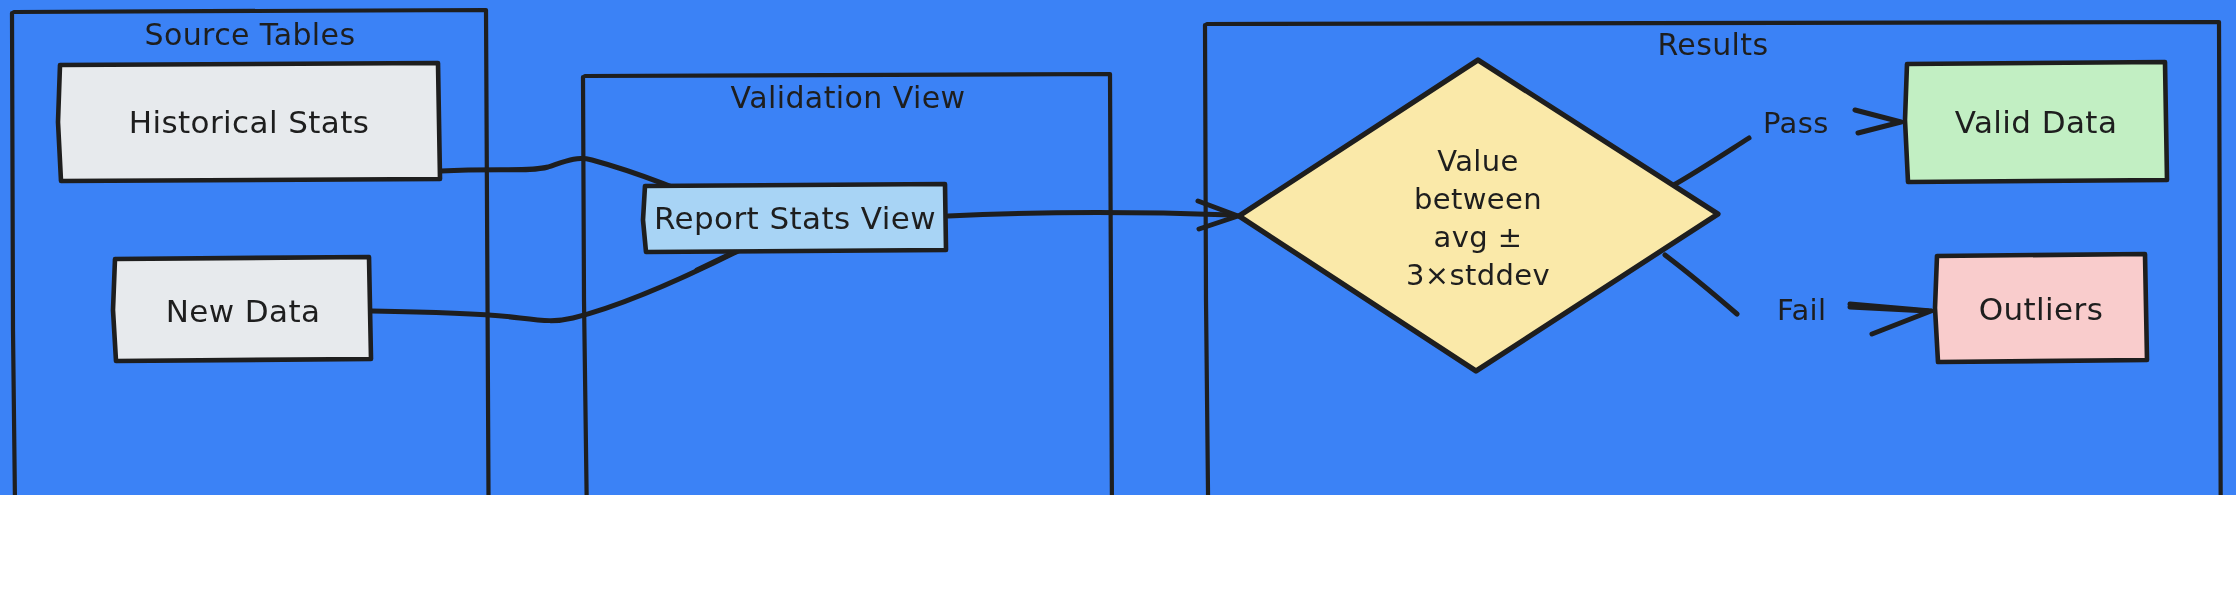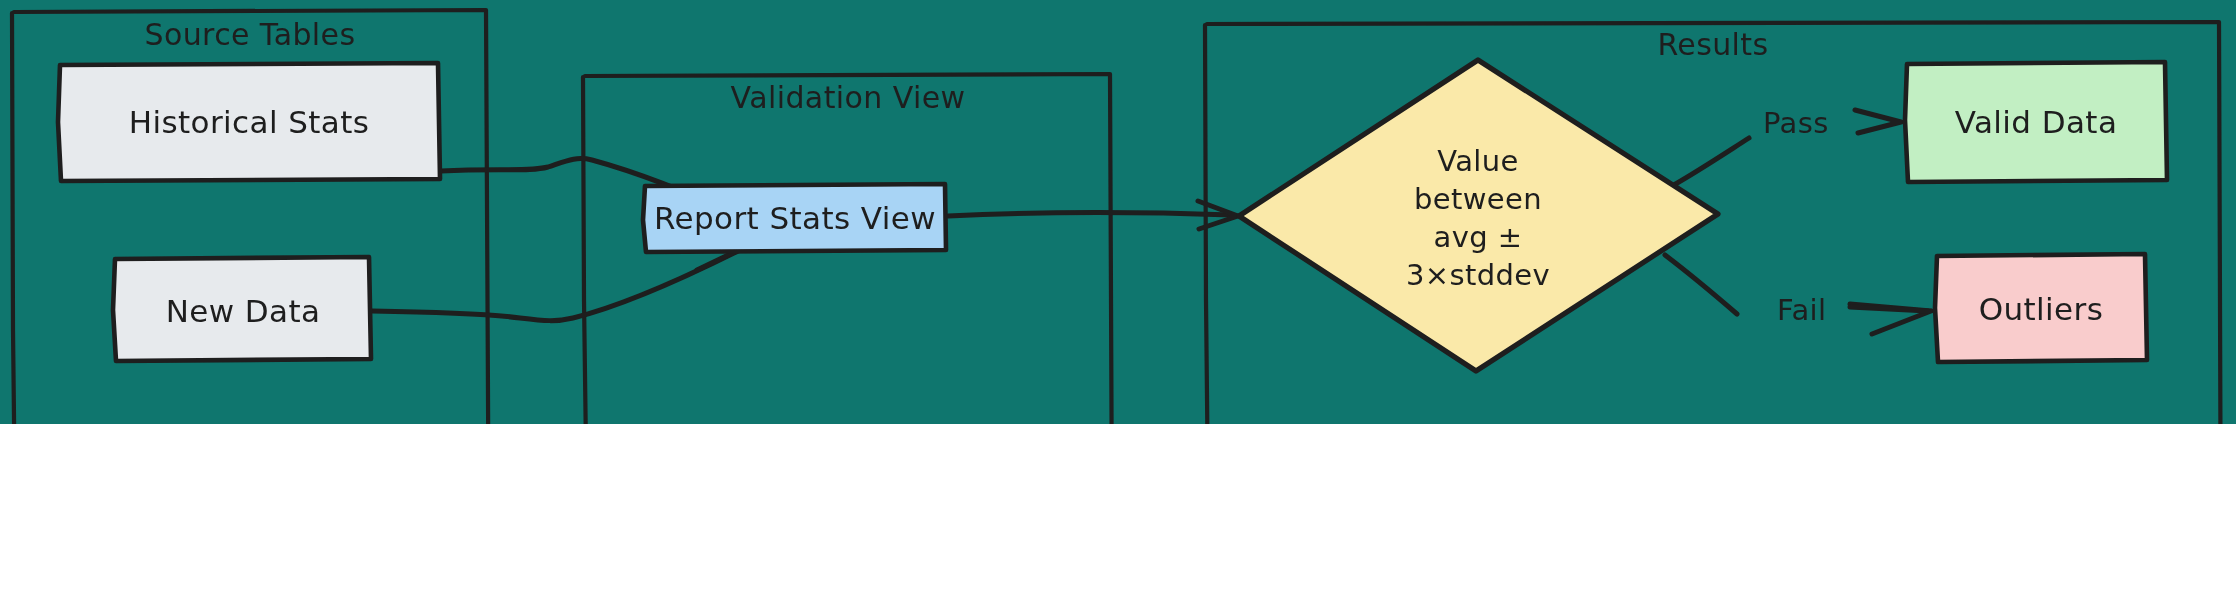--- a/index.html
+++ b/index.html
@@ -7,22 +7,22 @@
     margin: 0;
     padding: 0;
     background: #ffffff;
   }
   body {
     font-family: "DejaVu Sans", sans-serif;
   }
   #stage {
     position: relative;
     width: 2236px;
-    height: 424px;
-    background: #0f766e;
+    height: 495px;
+    background: #3b82f6;
     overflow: hidden;
   }
   #stage svg {
     position: absolute;
     top: 0;
     left: 0;
     width: 2236px;
     height: 604px;
   }
   .hand-text {

